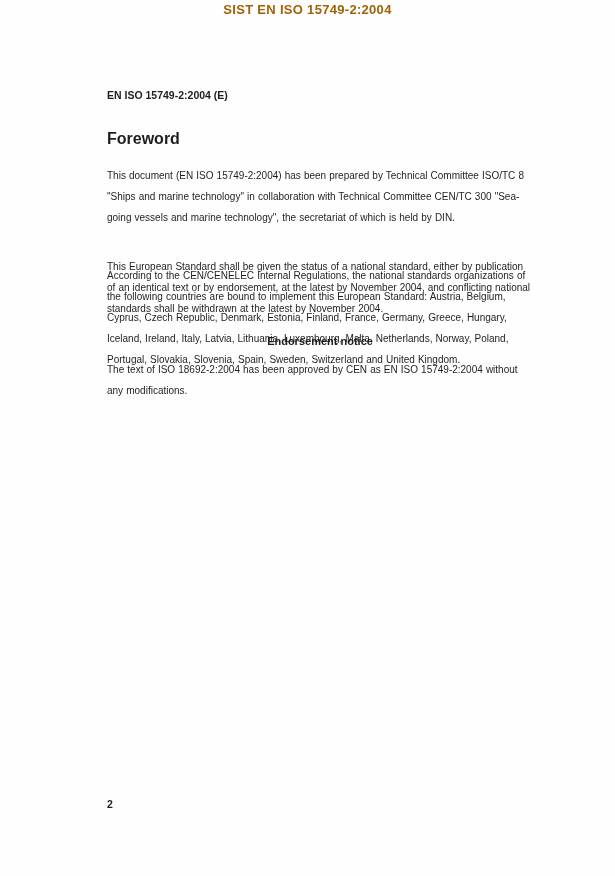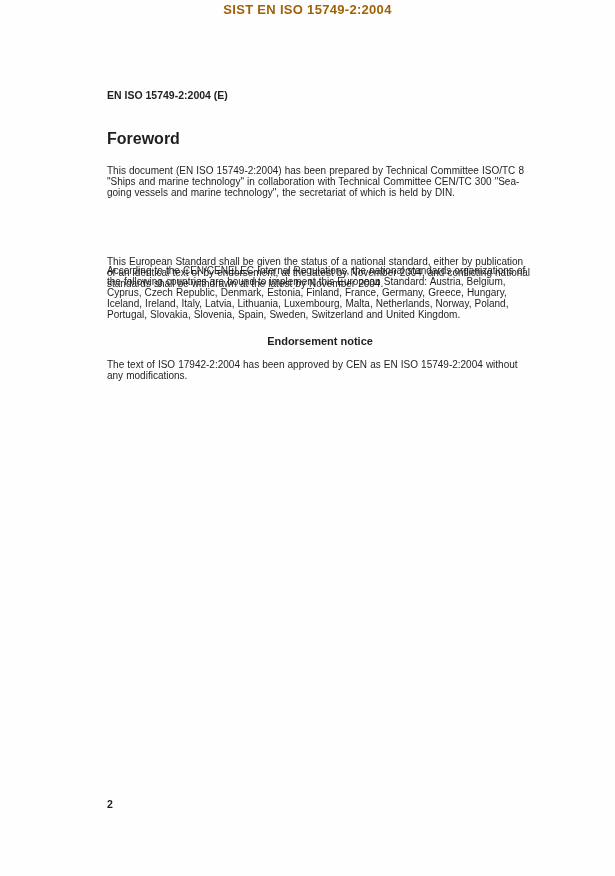--- a/index.html
+++ b/index.html
@@ -39,21 +39,21 @@
     top: 130px;
     left: 107px;
     font-size: 16px;
     font-weight: bold;
   }
   .body-par {
     position: absolute;
     left: 107px;
     width: 426px;
     font-size: 10px;
-    line-height: 11px;
+    line-height: 21px;
     text-align: left;
     word-spacing: 0.3px;
   }
   .par-1 { top: 165px; }
   .par-2 { top: 212px; margin-top: 44px; }
   .par-3 { top: 265px; }
   .endorsement-heading {
     position: absolute;
     top: 335px;
     left: 107px;
@@ -83,17 +83,17 @@
   <div class="foreword-heading">Foreword</div>
 
   <div class="body-par par-1">This document (EN ISO 15749-2:2004) has been prepared by Technical Committee ISO/TC 8 "Ships and marine technology" in collaboration with Technical Committee CEN/TC 300 "Sea-going vessels and marine technology", the secretariat of which is held by DIN.</div>
 
   <div class="body-par par-2">This European Standard shall be given the status of a national standard, either by publication of an identical text or by endorsement, at the latest by November 2004, and conflicting national standards shall be withdrawn at the latest by November 2004.</div>
 
   <div class="body-par par-3">According to the CEN/CENELEC Internal Regulations, the national standards organizations of the following countries are bound to implement this European Standard: Austria, Belgium, Cyprus, Czech Republic, Denmark, Estonia, Finland, France, Germany, Greece, Hungary, Iceland, Ireland, Italy, Latvia, Lithuania, Luxembourg, Malta, Netherlands, Norway, Poland, Portugal, Slovakia, Slovenia, Spain, Sweden, Switzerland and United Kingdom.</div>
 
   <div class="endorsement-heading">Endorsement notice</div>
 
-  <div class="body-par par-4">The text of ISO 17942-2:2004 has been approved by CEN as EN ISO 15749-2:2004 without any modifications.</div>
+  <div class="body-par par-4">The text of ISO 18692-2:2004 has been approved by CEN as EN ISO 15749-2:2004 without any modifications.</div>
 
   <div class="page-number">2</div>
 
 </div>
 
 </body></html>

